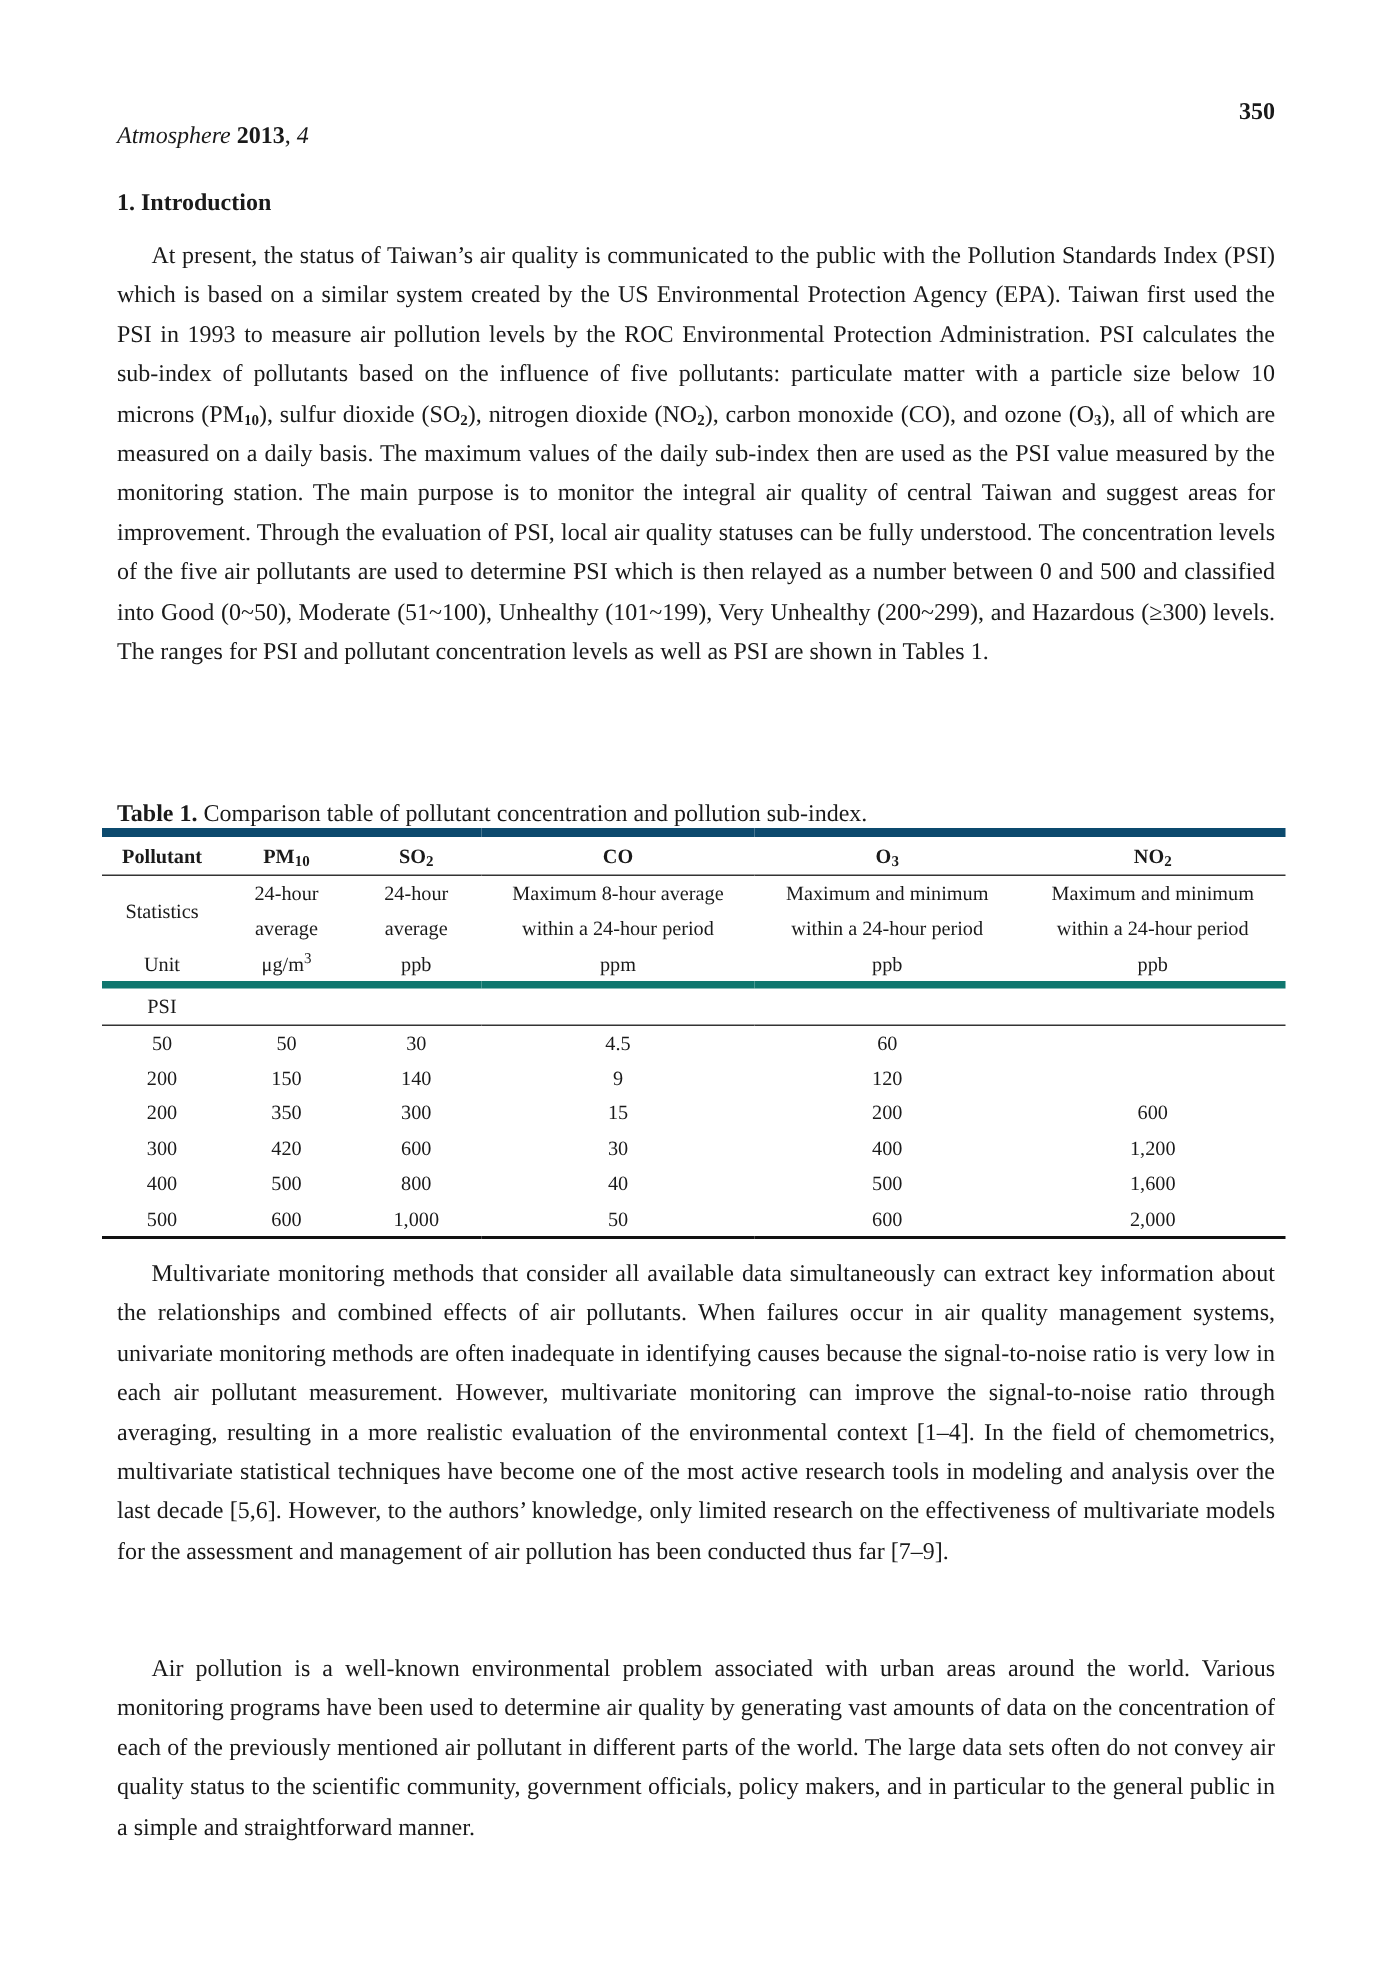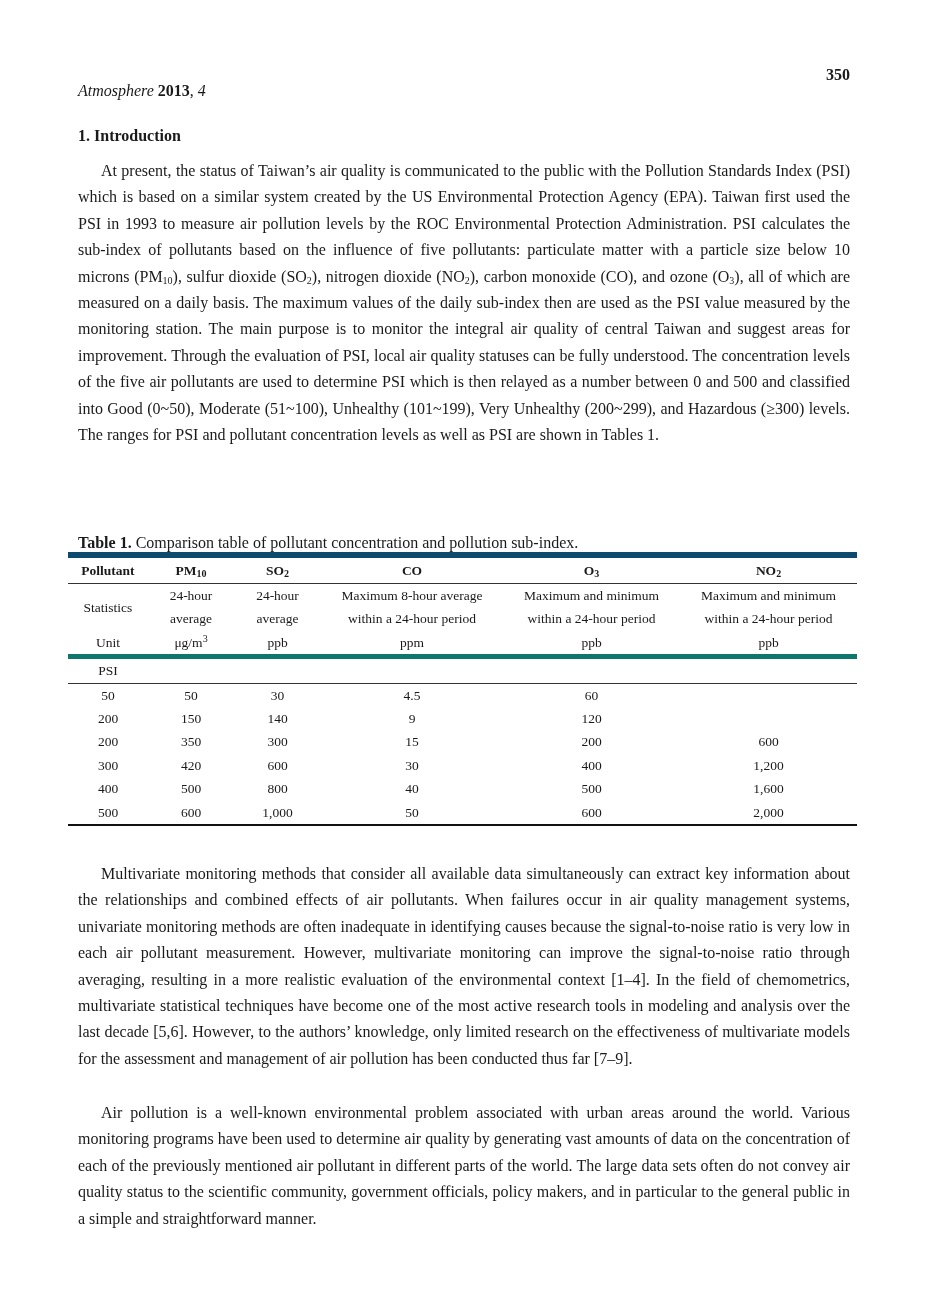--- a/index.html
+++ b/index.html
@@ -19,23 +19,23 @@
   .running-header .page-number { position:absolute; right:0; top:0; font-weight:bold; }
   .section-heading {
     position:absolute; top:127px; left:0; font-size:16px; font-weight:bold;
   }
   .para {
     position:absolute; left:0; width:772px; margin:0;
     font-size:16px; line-height:26.4px; text-align:justify;
     text-indent:23px;
   }
   #para1 { top:158px; }
-  #para2 { top:837px;margin-top:24px; }
+  #para2 { top:837px; }
   #para3 { top:1100px; }
-  sub { font-size:10px; vertical-align:-2px; line-height:0; }
+  sub { font-size:10px; vertical-align:-2px; line-height:0;font-weight:bold; }
   sup { font-size:10px; vertical-align:5px; line-height:0; }
 
   .table-caption {
     position:absolute; top:522px; left:0; width:772px; 
     font-size:16px;
     margin-top:12px;
   }
   .table-caption b { font-weight:bold; }
 
   .table-wrap { position:absolute; top:552px; left:-10px; width:789px; }

